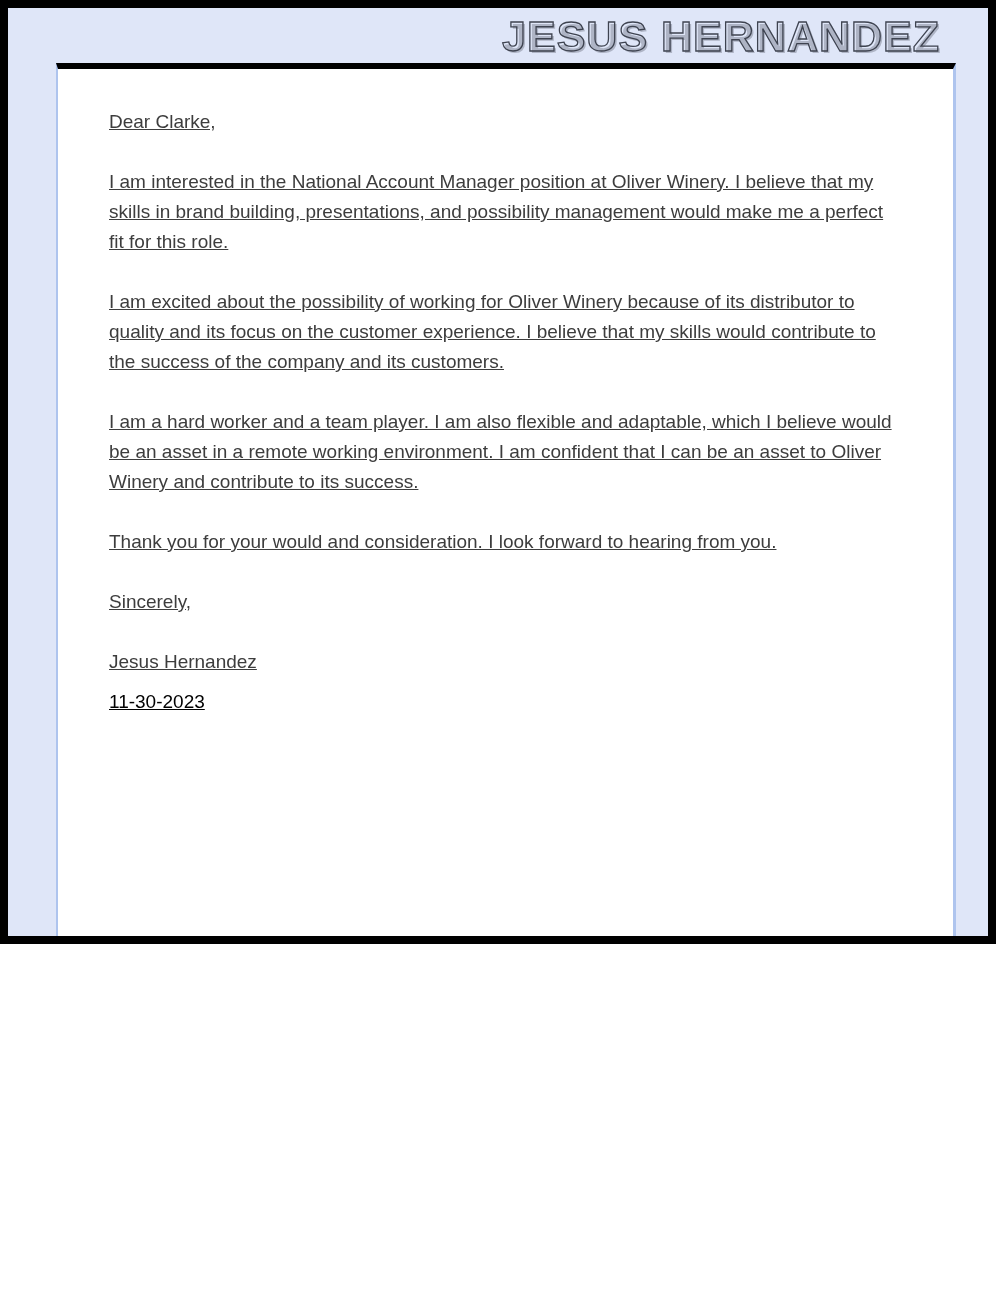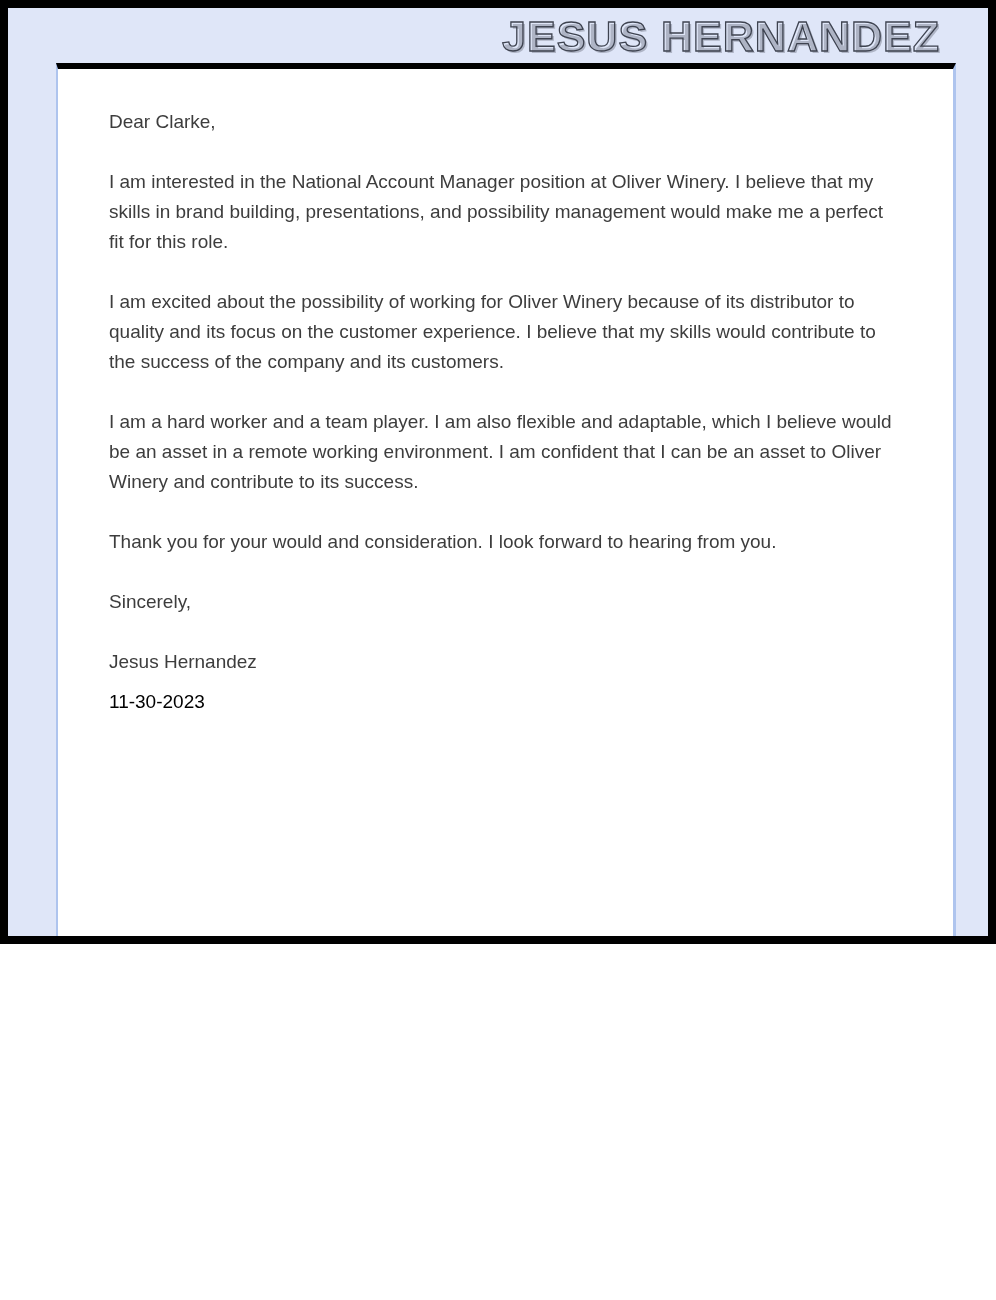--- a/index.html
+++ b/index.html
@@ -42,20 +42,21 @@
     border-left: 2px solid #aec4ee;
     border-right: 3px solid #aec4ee;
     border-bottom: 3px solid #aec4ee;
     padding: 38px 50px 0 51px;
   }
   .card p {
     margin: 0 0 30px 0;
     font-size: 19px;
     line-height: 30px;
     color: #3d3d3d;
+    text-decoration: underline;
   }
   .card p.signature {
     margin-bottom: 10px;
   }
   .card p.date {
     margin-bottom: 0;
     color: #000000;
   }
   .watermark {
     position: absolute;

